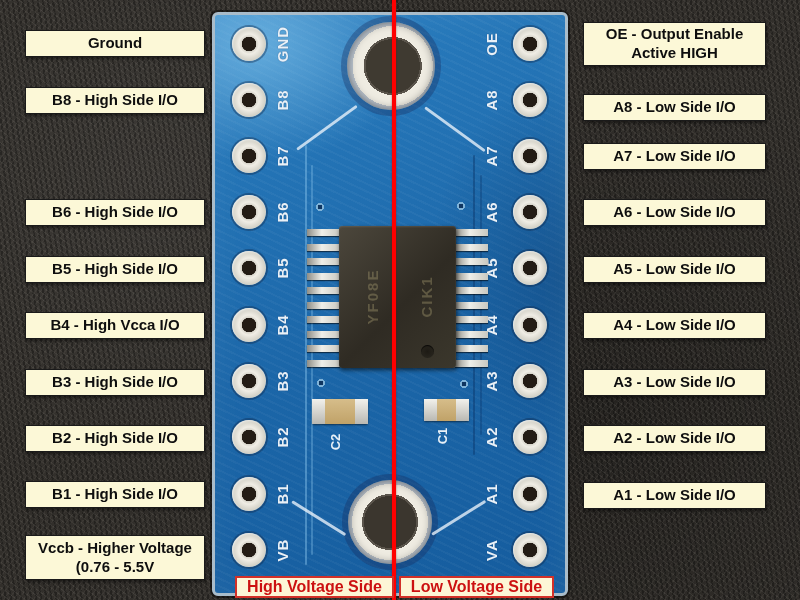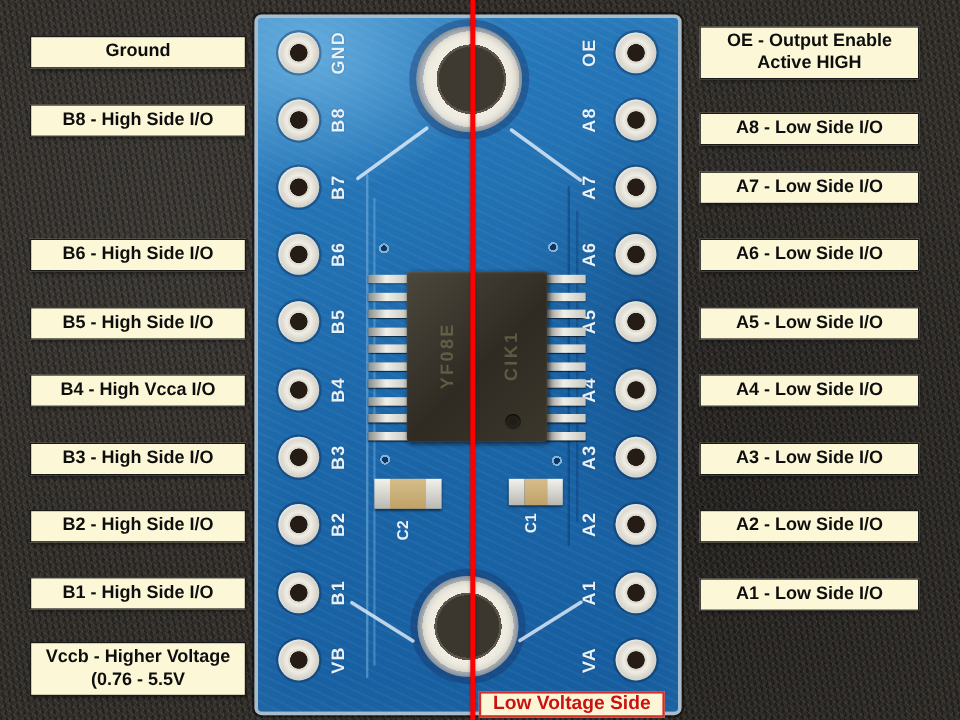--- a/index.html
+++ b/index.html
@@ -208,15 +208,16 @@
 Active HIGH</div>
   <div class="anno right" style="top:94px;height:25px;">A8 - Low Side I/O</div>
   <div class="anno right" style="top:143px;height:25px;">A7 - Low Side I/O</div>
   <div class="anno right" style="top:199px;height:25px;">A6 - Low Side I/O</div>
   <div class="anno right" style="top:256px;height:25px;">A5 - Low Side I/O</div>
   <div class="anno right" style="top:312px;height:25px;">A4 - Low Side I/O</div>
   <div class="anno right" style="top:369px;height:25px;">A3 - Low Side I/O</div>
   <div class="anno right" style="top:425px;height:25px;">A2 - Low Side I/O</div>
   <div class="anno right" style="top:482px;height:25px;">A1 - Low Side I/O</div>
 
+  <div class="anno redbox" style="left:235px;top:576px;width:155px;height:18px;">High Voltage Side</div>
   <div class="anno redbox" style="left:399px;top:576px;width:151px;height:18px;">Low Voltage Side</div>
 
 </div>
 
 </body></html>

